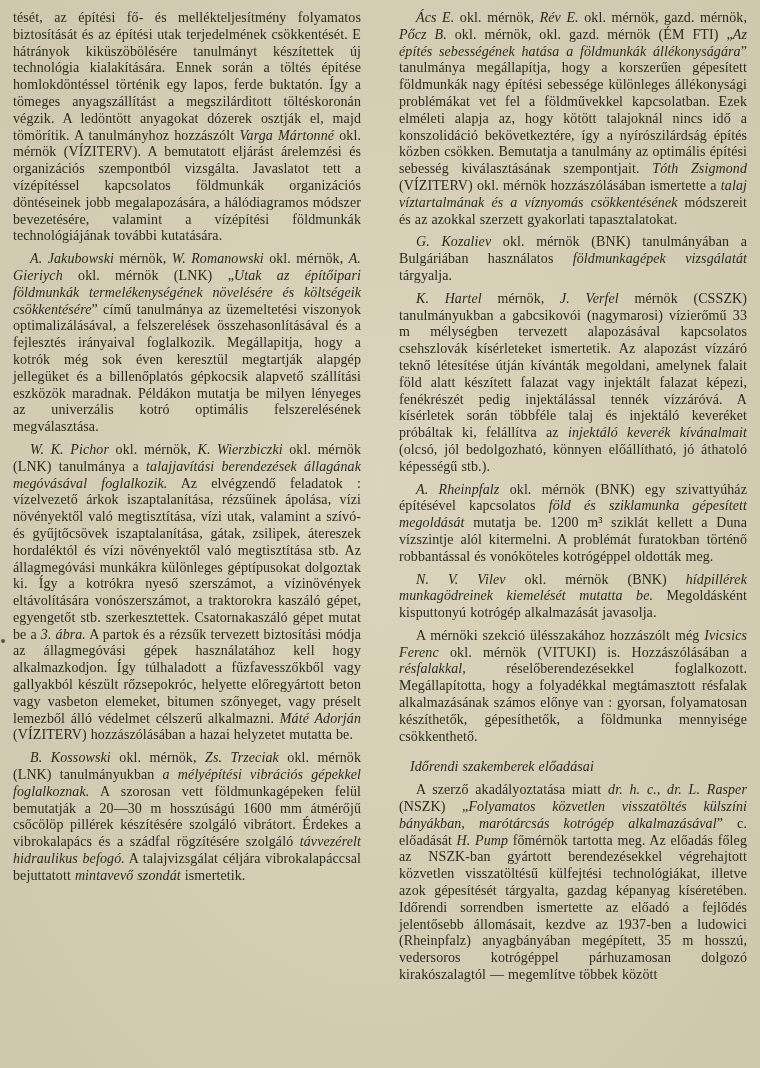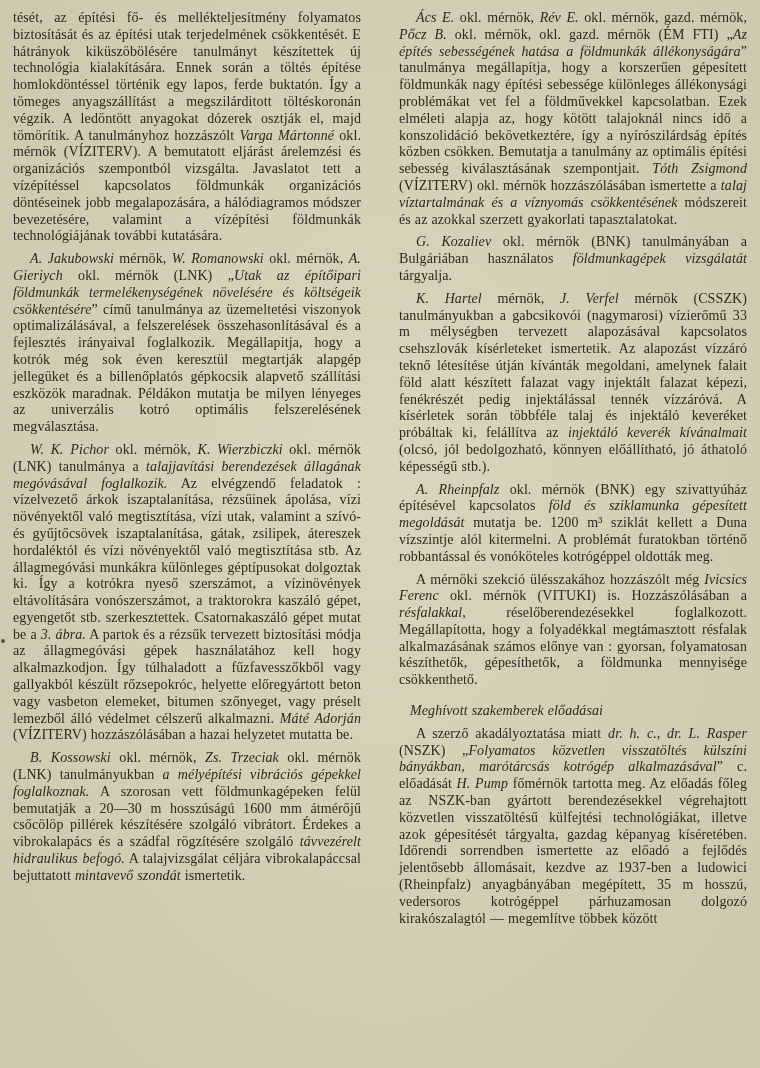--- a/index.html
+++ b/index.html
@@ -30,18 +30,19 @@
       <p class="body"><span>tését, az építési fő- és mellékteljesítmény folyamatos biztosítását és az építési utak terjedelmének csökkentését. E hátrányok kiküszöbölésére tanulmányt készítettek új technológia kialakítására. Ennek során a töltés építése homlokdöntéssel történik egy lapos, ferde buktatón. Így a tömeges anyagszállítást a megszilárditott töltéskoronán végzik. A ledöntött anyagokat dózerek osztják el, majd tömörítik. A tanulmányhoz hozzászólt </span><span class="it">Varga Mártonné</span><span> okl. mérnök (VÍZITERV). A bemutatott eljárást árelemzési és organizációs szempontból vizsgálta. Javaslatot tett a vízépítéssel kapcsolatos földmunkák organizációs döntéseinek jobb megalapozására, a hálódiagramos módszer bevezetésére, valamint a vízépítési földmunkák technológiájának további kutatására.</span></p>
       <p class="body indent"><span class="it">A. Jakubowski</span><span> mérnök, </span><span class="it">W. Romanowski</span><span> okl. mérnök, </span><span class="it">A. Gieriych</span><span> okl. mérnök (LNK) „</span><span class="it">Utak az építőipari földmunkák termelékenységének növelésére és költségeik csökkentésére</span><span>” című tanulmánya az üzemeltetési viszonyok optimalizálásával, a felszerelések összehasonlításával és a fejlesztés irányaival foglalkozik. Megállapitja, hogy a kotrók még sok éven keresztül megtartják alapgép jellegüket és a billenőplatós gépkocsik alapvető szállítási eszközök maradnak. Példákon mutatja be milyen lényeges az univerzális kotró optimális felszerelésének megválasztása.</span></p>
       <p class="body indent"><span class="it">W. K. Pichor</span><span> okl. mérnök, </span><span class="it">K. Wierzbiczki</span><span> okl. mérnök (LNK) tanulmánya a </span><span class="it">talajjavítási berendezések állagának megóvásával foglalkozik.</span><span> Az elvégzendő feladatok : vízelvezető árkok iszaptalanítása, rézsűinek ápolása, vízi növényektől való megtisztítása, vízi utak, valamint a szívó- és gyűjtőcsövek iszaptalanítása, gátak, zsilipek, átereszek hordaléktól és vízi növényektől való megtisztítása stb. Az állagmegóvási munkákra különleges géptípusokat dolgoztak ki. Így a kotrókra nyeső szerszámot, a vízinövények eltávolítására vonószerszámot, a traktorokra kaszáló gépet, egyengetőt stb. szerkesztettek. Csatornakaszáló gépet mutat be a </span><span class="it">3. ábra.</span><span> A partok és a rézsűk tervezett biztosítási módja az állagmegóvási gépek használatához kell hogy alkalmazkodjon. Így túlhaladott a fűzfavesszőkből vagy gallyakból készült rőzsepokróc, helyette előregyártott beton vagy vasbeton elemeket, bitumen szőnyeget, vagy préselt lemezből álló védelmet célszerű alkalmazni. </span><span class="it">Máté Adorján</span><span> (VÍZITERV) hozzászólásában a hazai helyzetet mutatta be.</span></p>
       <p class="body indent"><span class="it">B. Kossowski</span><span> okl. mérnök, </span><span class="it">Zs. Trzeciak</span><span> okl. mérnök (LNK) tanulmányukban </span><span class="it">a mélyépítési vibrációs gépekkel foglalkoznak.</span><span> A szorosan vett földmunkagépeken felül bemutatják a 20—30 m hosszúságú 1600 mm átmérőjű csőcölöp pillérek készítésére szolgáló vibrátort. Érdekes a vibrokalapács és a szádfal rögzítésére szolgáló </span><span class="it">távvezérelt hidraulikus befogó.</span><span> A talajvizsgálat céljára vibrokalapáccsal bejuttatott </span><span class="it">mintavevő szondát</span><span> ismertetik.</span></p>
     </div>
   <div class="col">
       <p class="body indent"><span class="it">Ács E.</span><span> okl. mérnök, </span><span class="it">Rév E.</span><span> okl. mérnök, gazd. mérnök, </span><span class="it">Pőcz B.</span><span> okl. mérnök, okl. gazd. mérnök (ÉM FTI) „</span><span class="it">Az építés sebességének hatása a földmunkák állékonyságára</span><span>” tanulmánya megállapítja, hogy a korszerűen gépesített földmunkák nagy építési sebessége különleges állékonysági problémákat vet fel a földművekkel kapcsolatban. Ezek elméleti alapja az, hogy kötött talajoknál nincs idő a konszolidáció bekövetkeztére, így a nyírószilárdság építés közben csökken. Bemutatja a tanulmány az optimális építési sebesség kiválasztásának szempontjait. </span><span class="it">Tóth Zsigmond</span><span> (VÍZITERV) okl. mérnök hozzászólásában ismertette a </span><span class="it">talaj víztartalmának és a víznyomás csökkentésének</span><span> módszereit és az azokkal szerzett gyakorlati tapasztalatokat.</span></p>
       <p class="body indent"><span class="it">G. Kozaliev</span><span> okl. mérnök (BNK) tanulmányában a Bulgáriában használatos </span><span class="it">földmunkagépek vizsgálatát</span><span> tárgyalja.</span></p>
       <p class="body indent"><span class="it">K. Hartel</span><span> mérnök, </span><span class="it">J. Verfel</span><span> mérnök (CSSZK) tanulmányukban a gabcsikovói (nagymarosi) vízierőmű 33 m mélységben tervezett alapozásával kapcsolatos csehszlovák kísérleteket ismertetik. Az alapozást vízzáró teknő létesítése útján kívánták megoldani, amelynek falait föld alatt készített falazat vagy injektált falazat képezi, fenékrészét pedig injektálással tennék vízzáróvá. A kísérletek során többféle talaj és injektáló keveréket próbáltak ki, felállítva az </span><span class="it">injektáló keverék kívánalmait</span><span> (olcsó, jól bedolgozható, könnyen előállítható, jó áthatoló képességű stb.).</span></p>
       <p class="body indent"><span class="it">A. Rheinpfalz</span><span> okl. mérnök (BNK) egy szivattyúház építésével kapcsolatos </span><span class="it">föld és sziklamunka gépesített megoldását</span><span> mutatja be. 1200 m³ sziklát kellett a Duna vízszintje alól kitermelni. A problémát furatokban történő robbantással és vonóköteles kotrógéppel oldották meg.</span></p>
+      <p class="body indent"><span class="it">N. V. Vilev</span><span> okl. mérnök (BNK) </span><span class="it">hídpillérek munkagödreinek kiemelését mutatta be.</span><span> Megoldásként kisputtonyú kotrógép alkalmazását javasolja.</span></p>
       <p class="body indent"><span>A mérnöki szekció ülésszakához hozzászólt még </span><span class="it">Ivicsics Ferenc</span><span> okl. mérnök (VITUKI) is. Hozzászólásában a </span><span class="it">résfalakkal,</span><span> réselőberendezésekkel foglalkozott. Megállapította, hogy a folyadékkal megtámasztott résfalak alkalmazásának számos előnye van : gyorsan, folyamatosan készíthetők, gépesíthetők, a földmunka mennyisége csökkenthető.</span></p>
-      <p class="heading indent"><span class="it">Meghívott szakemberek előadásai</span></p>
+      <p class="heading indent"><span class="it">Időrendi szakemberek előadásai</span></p>
       <p class="body indent"><span>A szerző akadályoztatása miatt </span><span class="it">dr. h. c., dr. L. Rasper</span><span> (NSZK) „</span><span class="it">Folyamatos közvetlen visszatöltés külszíni bányákban, marótárcsás kotrógép alkalmazásával</span><span>” c. előadását </span><span class="it">H. Pump</span><span> főmérnök tartotta meg. Az előadás főleg az NSZK-ban gyártott berendezésekkel végrehajtott közvetlen visszatöltésű külfejtési technológiákat, illetve azok gépesítését tárgyalta, gazdag képanyag kíséretében. Időrendi sorrendben ismertette az előadó a fejlődés jelentősebb állomásait, kezdve az 1937-ben a ludowici (Rheinpfalz) anyagbányában megépített, 35 m hosszú, vedersoros kotrógéppel párhuzamosan dolgozó kirakószalagtól — megemlítve többek között</span></p>
     </div>
   <div class="speck"></div>
 </div>
 
 </body></html>

